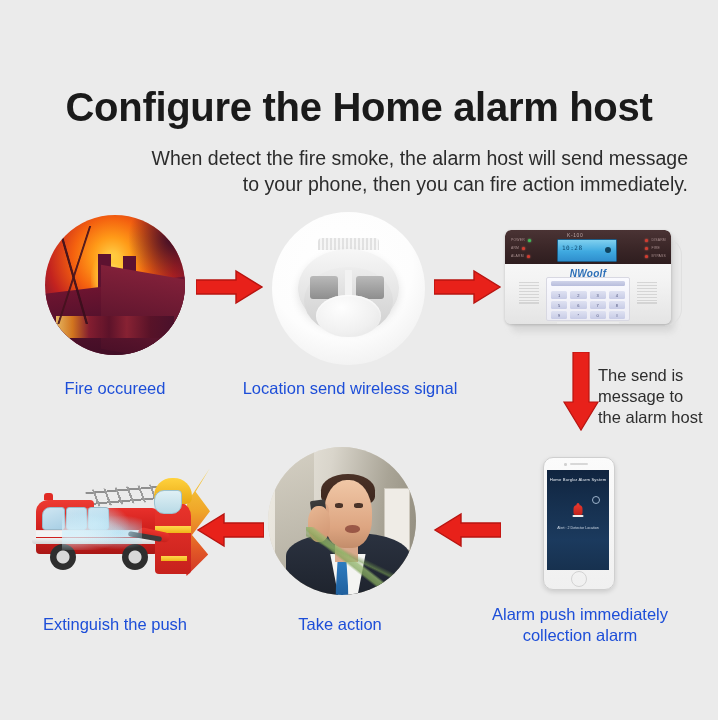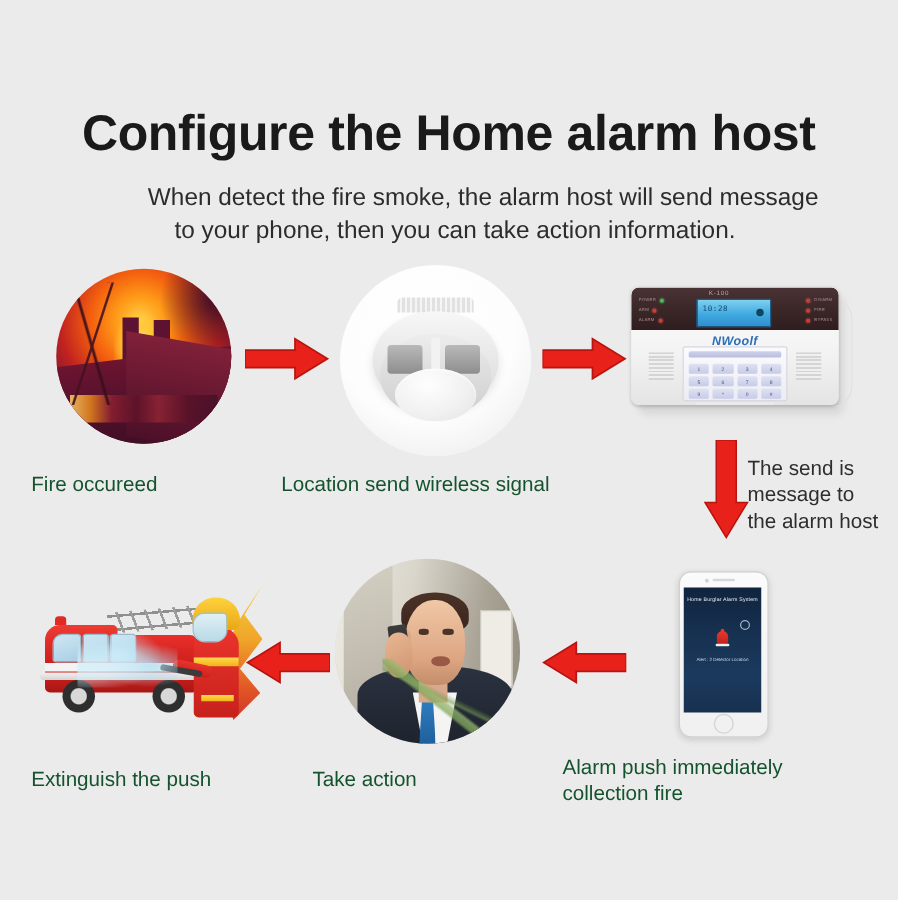--- a/index.html
+++ b/index.html
@@ -33,33 +33,34 @@
     font-weight: 700;
     color: #1a1a1a;
     letter-spacing: -0.3px;
     line-height: 1.05;
   }
   .subtitle {
     position: absolute;
     left: 40px;
     top: 133px;
     width: 648px;
-    text-align: center;
+    text-align: right;
     font-size: 19.5px;
     color: #2c2c2c;
     line-height: 1.35;
   }
   .subtitle .line1 { display: block; text-indent: 45px; }
   .subtitle .line2 { display: block; }
 
   
   .caption {
     position: absolute;
+    text-align: center;
     font-size: 16.5px;
-    color: #14532d;
+    color: #1d4ed8;
     line-height: 1.25;
   }
 
   
   .circle {
     position: absolute;
     border-radius: 50%;
     overflow: hidden;
   }
 
@@ -482,21 +483,21 @@
 </style>
 </head>
 <body>
 
 <div id="page">
 
   <div class="title">Configure the Home alarm host</div>
 
   <div class="subtitle">
     <span class="line1">When detect the fire smoke, the alarm host will send message</span>
-    <span class="line2">to your phone, then you can take action information.</span>
+    <span class="line2">to your phone, then you can fire action immediately.</span>
   </div>
 
   <div class="circle" id="fire-photo">
     <div class="dark-b"></div>
     <div class="flameglow"></div>
     <div class="chimney-a"></div>
     <div class="chimney-b"></div>
     <div class="roof"></div>
     <div class="roof2"></div>
     <div class="windowrow"></div>
@@ -611,21 +612,21 @@
         <div class="bell-top"></div>
         <div class="bell-body"></div>
         <div class="bell-base"></div>
       </div>
       <div class="ph-sub">Alert : 2 Detector Location</div>
     </div>
     <div class="ph-home"></div>
   </div>
   <div class="caption" style="left:450px; top:592px; width:260px;">
     <div>Alarm push immediately</div>
-    <div>collection fire</div>
+    <div>collection alarm</div>
   </div>
 
   <div class="arrow" id="arrow-4" style="left:433px; top:500px;">
     <svg width="68" height="36" viewBox="0 0 68 36">
       <path d="M68 11 L28 11 L28 2 L2 18 L28 34 L28 25 L68 25 Z" fill="#e8211a" stroke="#b81410" stroke-width="1.4"></path>
     </svg>
   </div>
 
   <div class="circle" id="man-photo">
     <div class="wall"></div>

